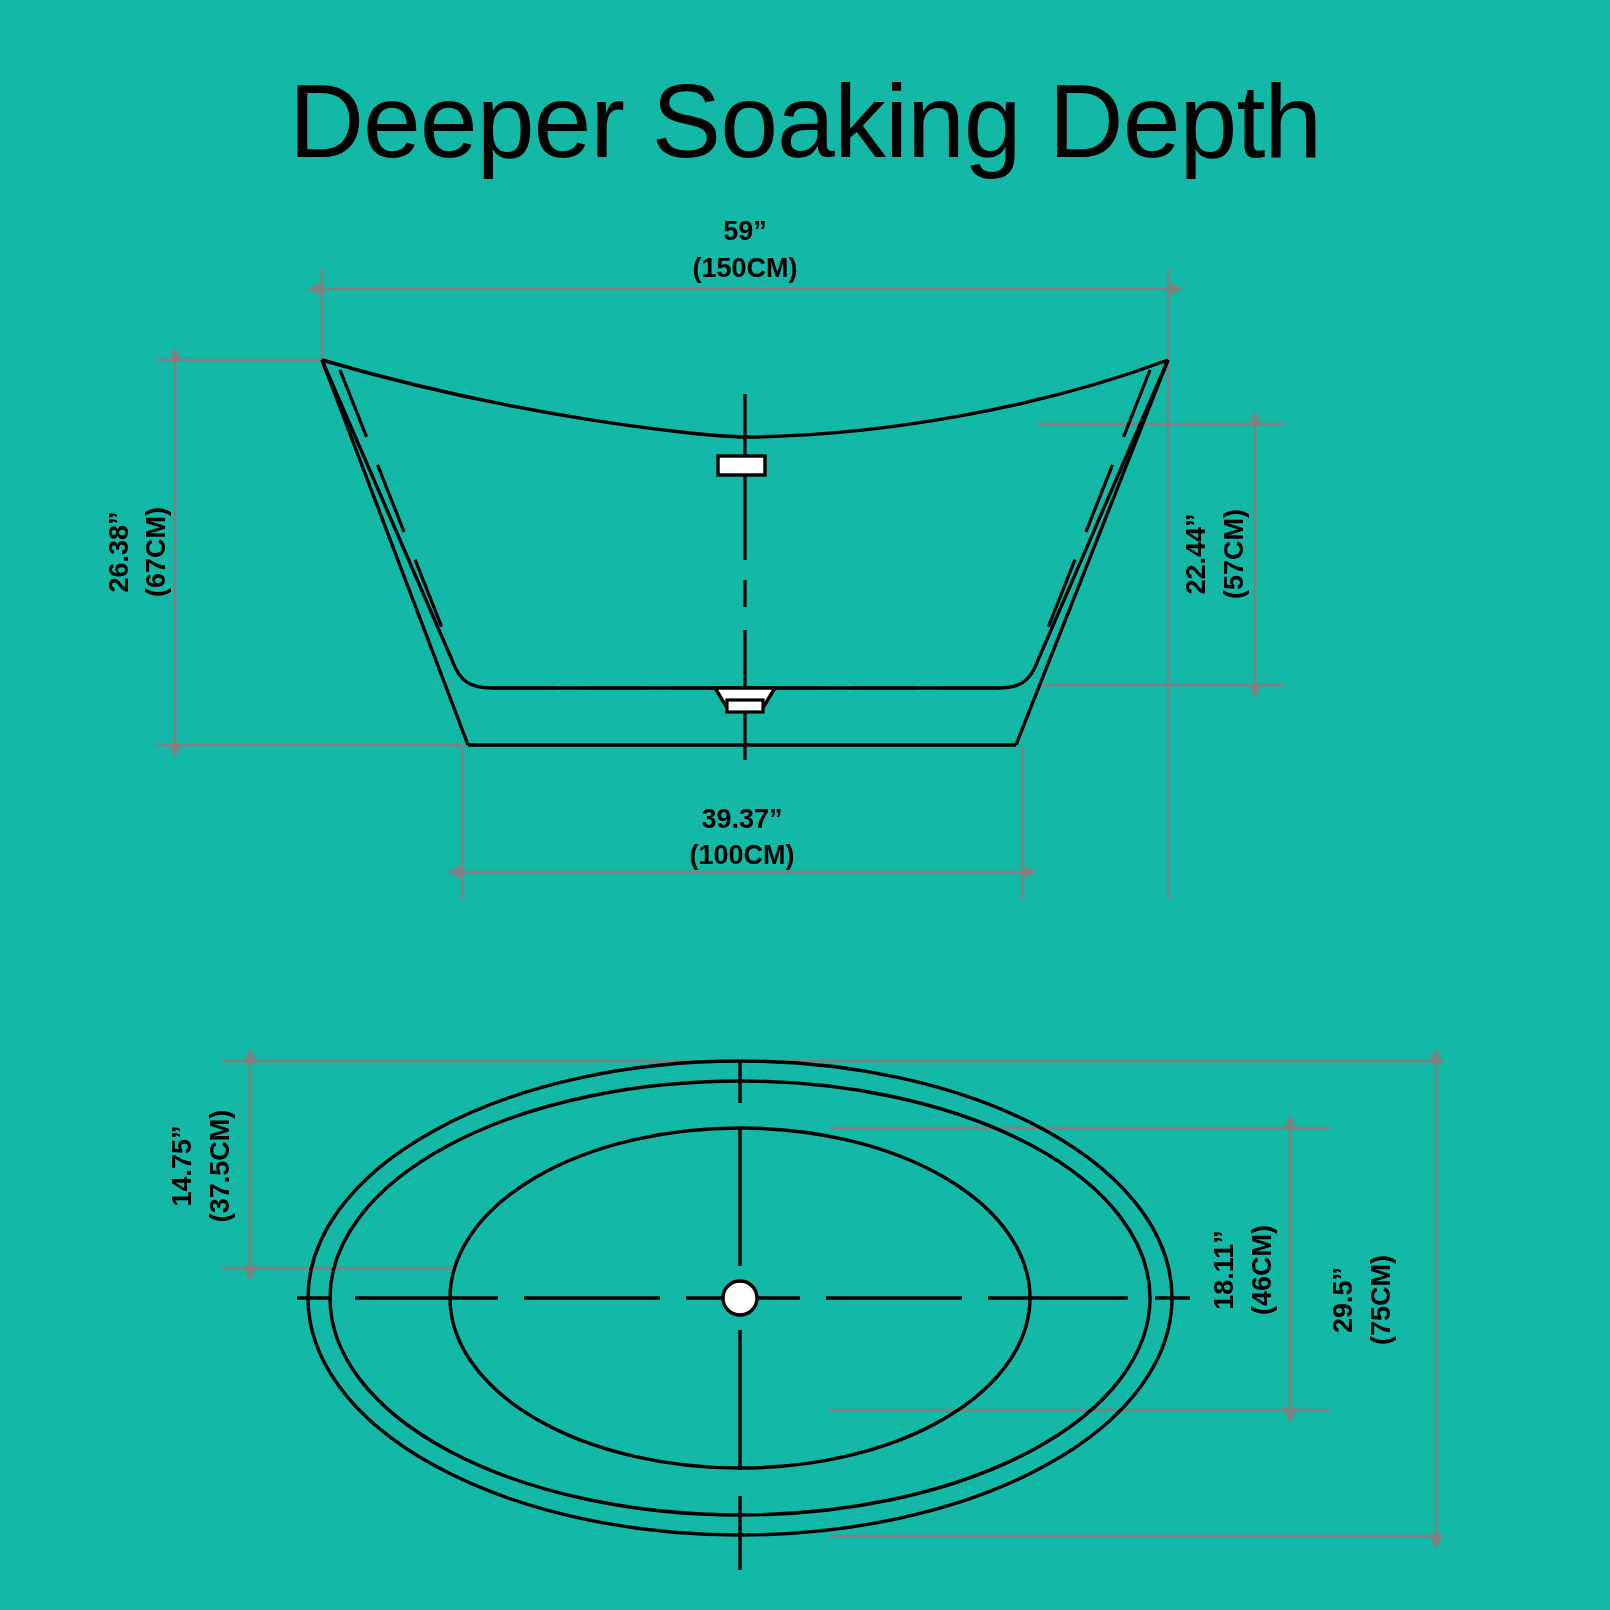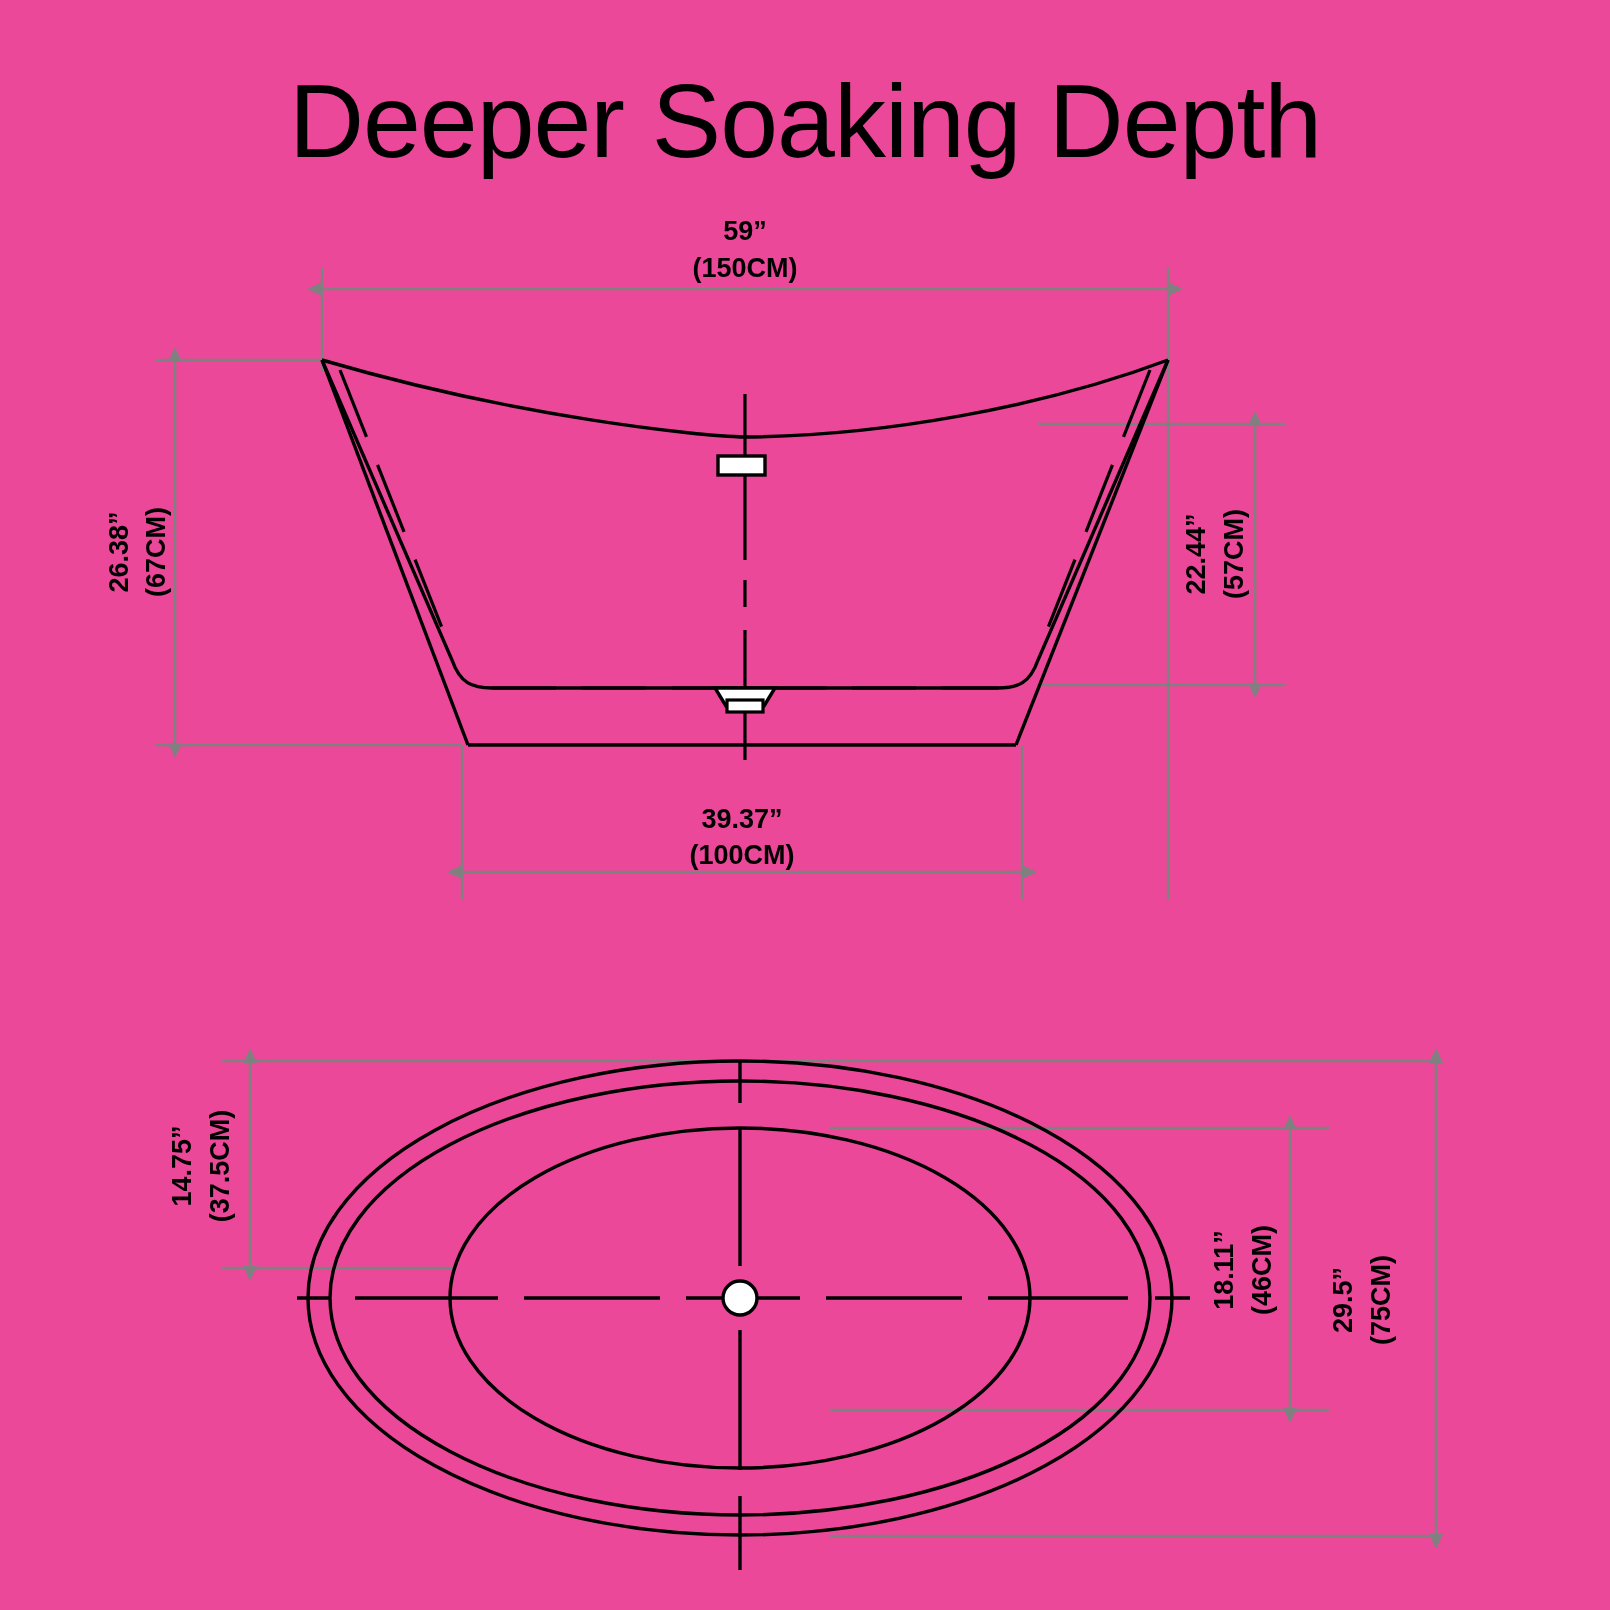--- a/index.html
+++ b/index.html
@@ -7,21 +7,21 @@
     padding: 0;
     background: #ffffff;
   }
   body {
     font-family: "Liberation Sans", sans-serif;
   }
   #page {
     position: relative;
     width: 1610px;
     height: 1610px;
-    background: #ec4899;
+    background: #14b8a6;
     overflow: hidden;
   }
   #title {
     position: absolute;
     left: 0;
     top: 62px;
     width: 1610px;
     text-align: center;
     font-family: "Liberation Sans", sans-serif;
     font-size: 104px;

